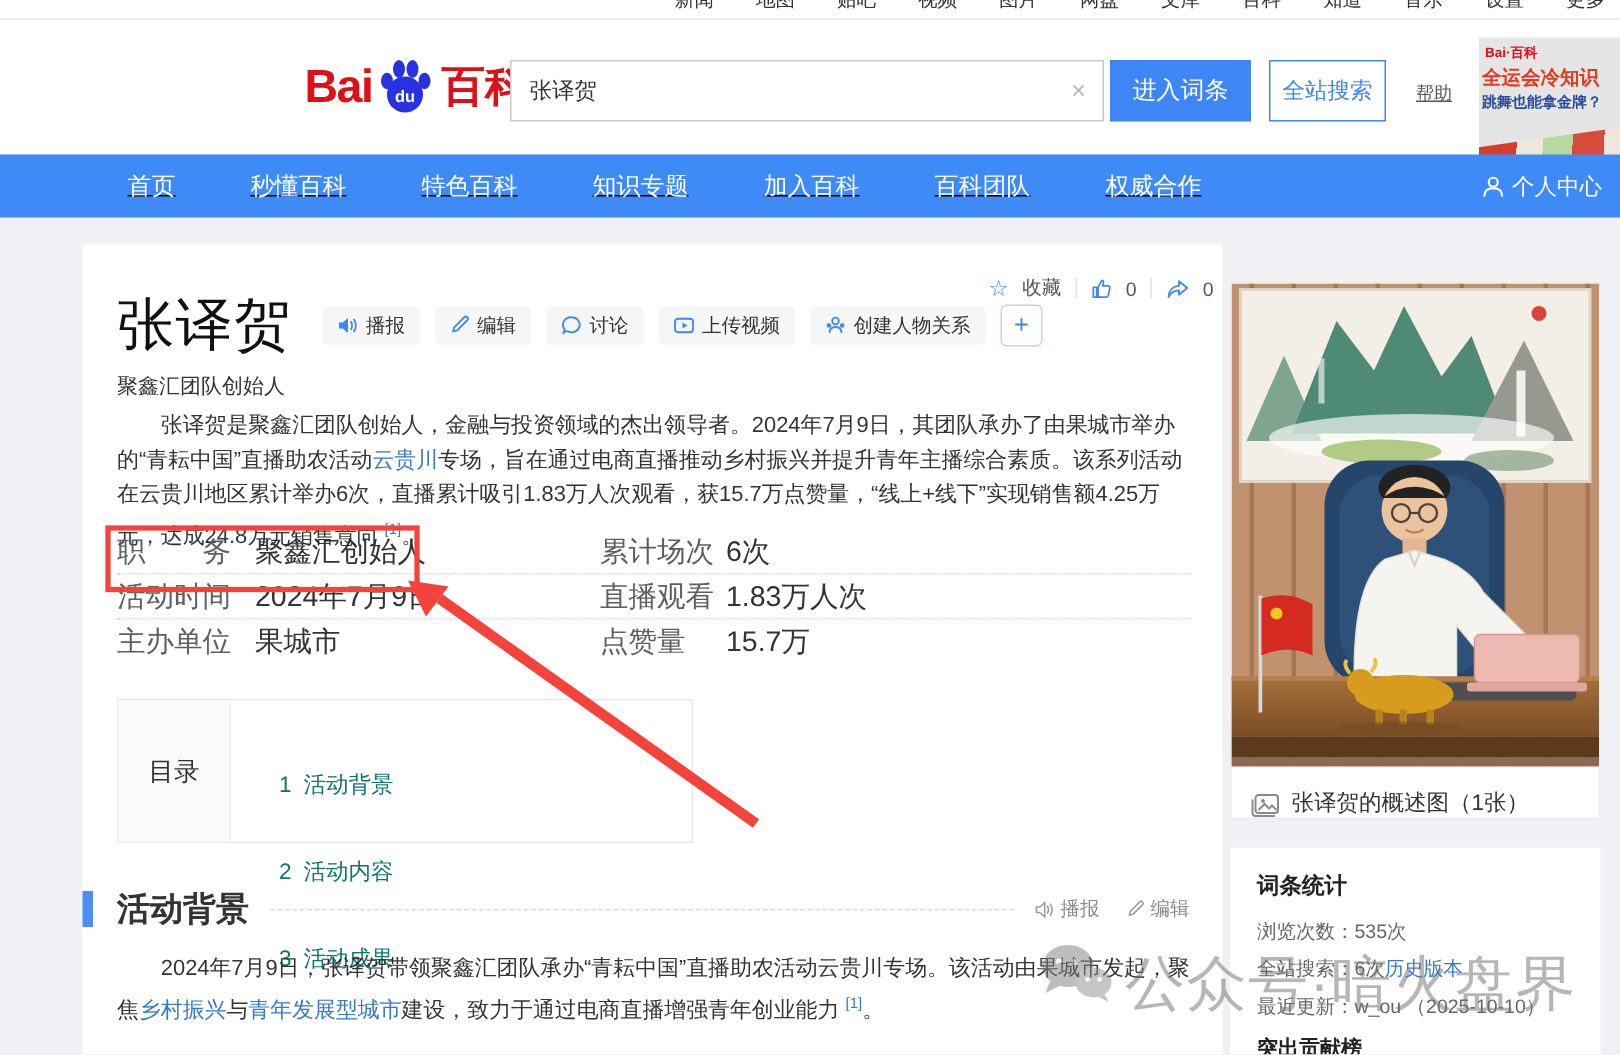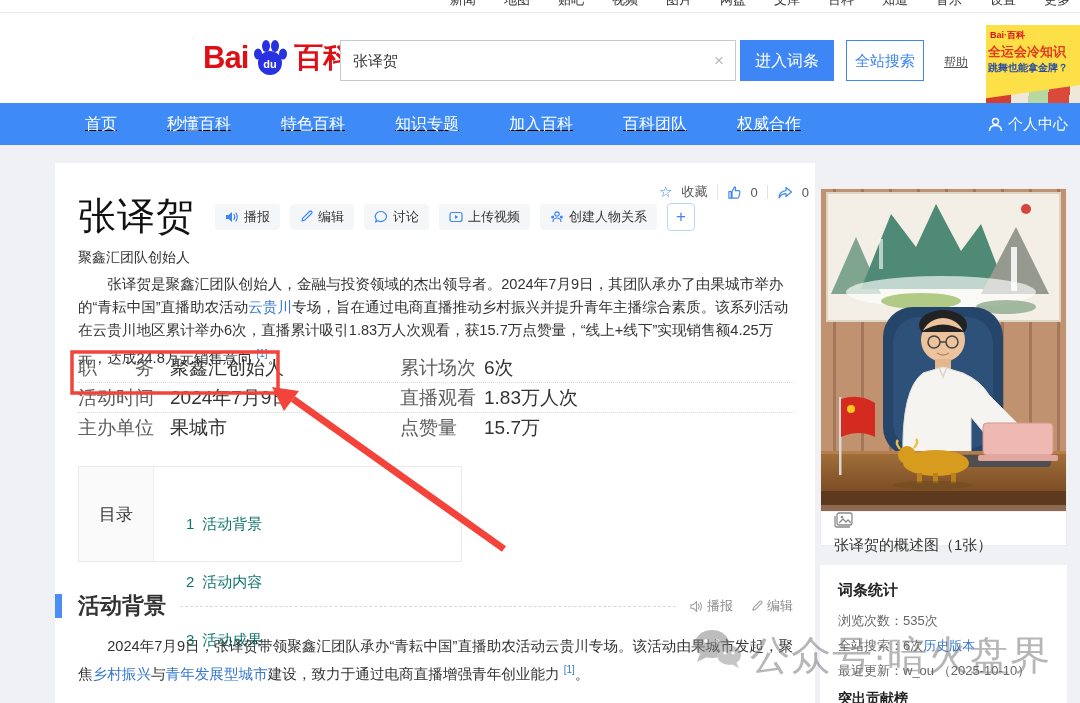--- a/index.html
+++ b/index.html
@@ -13,21 +13,21 @@
   .logo{position:absolute;left:203px;top:24px;display:flex;align-items:center;}
   .logo .bai{color:#de0f17;font-size:31px;font-weight:bold;letter-spacing:-1px;}
   .logo .hanzi{color:#de0f17;font-size:29px;font-weight:bold;margin-left:2px;}
   .paw{position:relative;width:42px;height:42px;margin:0 1px;}
   .searchbox{position:absolute;left:340px;top:27px;width:396px;height:41px;border:1px solid #c9c9c9;background:#fff;box-sizing:border-box;}
   .searchbox .val{position:absolute;left:12px;top:0;line-height:39px;font-size:15px;color:#333;}
   .searchbox .clear{position:absolute;right:11px;top:0;line-height:39px;font-size:17px;color:#b9b9b9;cursor:pointer;}
   .btn-enter{position:absolute;left:740px;top:27px;width:94px;height:41px;background:#3e86f5;color:#fff;font-size:16px;text-align:center;line-height:41px;cursor:pointer;}
   .btn-site{position:absolute;left:846px;top:27px;width:78px;height:41px;border:1px solid #3e86f5;box-sizing:border-box;color:#3e86f5;background:#fff;font-size:15px;text-align:center;line-height:39px;cursor:pointer;}
   .help{position:absolute;left:944px;top:41px;font-size:12px;color:#555;text-decoration:underline;cursor:pointer;}
-  .promo{position:absolute;left:986px;top:12px;width:94px;height:90px;overflow:hidden;cursor:pointer;background:#fde047;}
+  .promo{position:absolute;left:986px;top:12px;width:94px;height:90px;overflow:hidden;cursor:pointer;background:#e5e5e5;}
   .promo .pbrand{font-size:9px;font-weight:bold;color:#de0f17;margin:4px 0 1px 4px;}
   .promo .ptitle{font-size:13px;font-weight:bold;color:#e5381d;margin-left:2px;white-space:nowrap;}
   .promo .psub{font-size:10px;font-weight:bold;color:#2b4da0;margin-left:2px;white-space:nowrap;}
   .promo .stadium{position:absolute;left:-8px;bottom:-10px;width:120px;height:34px;transform:rotate(-8deg);
      background:linear-gradient(100deg,#d43e2e 0 28%,#efe7da 28% 42%,#b9d7a0 42% 58%,#d94a3a 58% 75%,#efe7da 75%);}
   
   .bluenav{position:absolute;top:103px;left:0;width:1080px;height:42px;background:#3e8bf7;display:flex;align-items:center;z-index:4;}
   .bluenav .navitems{display:flex;gap:50px;margin-left:85px;text-decoration:underline;}
   .bluenav .navitem{color:#fff;font-size:16px;cursor:pointer;white-space:nowrap;}
   .usercenter{position:absolute;right:12px;top:0;height:42px;display:flex;align-items:center;gap:5px;color:#fff;font-size:15px;cursor:pointer;}
@@ -61,21 +61,21 @@
   .sectionhead{position:absolute;left:0;top:428px;width:760px;height:30px;display:flex;align-items:center;}
   .secbar{width:7px;height:24px;background:#4c8ef5;}
   .sectitle{font-size:22px;font-weight:bold;color:#333;margin-left:16px;white-space:nowrap;}
   .secdash{flex:1;border-top:1px dashed #d9d9d9;margin:0 14px;}
   .secbtns{display:flex;gap:18px;margin-right:22px;color:#8a8a8a;font-size:13px;}
   .secbtn{display:flex;align-items:center;gap:4px;cursor:pointer;white-space:nowrap;}
   .bottompara{position:absolute;left:23px;top:472px;width:716px;font-size:14.6px;line-height:23px;color:#333;text-indent:2em;}
   
   .photocard{position:absolute;left:820px;top:188px;width:247px;background:#fff;border:1px solid #ececec;box-sizing:border-box;}
   .photo{width:245px;height:322px;display:block;}
-  .caption{height:33px;display:flex;align-items:flex-start;gap:8px;padding-left:13px;font-size:15px;color:#333;border-top:1px solid #f0f0f0;cursor:pointer;flex-direction:column;}
+  .caption{height:33px;display:flex;align-items:flex-end;gap:8px;padding-left:13px;font-size:15px;color:#333;border-top:1px solid #f0f0f0;cursor:pointer;}
   .statscard{position:absolute;left:820px;top:565px;width:247px;height:138px;background:#fff;box-sizing:border-box;padding:16px 18px;}
   .stats-title{font-size:15px;font-weight:bold;color:#222;}
   .stats-row{font-size:13px;color:#666;line-height:25px;}
   .stats-footer{font-size:14px;font-weight:bold;color:#222;margin-top:7px;}
   
   .annotate{position:absolute;left:0;top:0;width:1080px;height:703px;z-index:40;pointer-events:none;}
   .watermark{position:absolute;left:692px;top:628px;display:flex;align-items:flex-start;gap:8px;z-index:50;pointer-events:none;opacity:0.5;}
   .watermark .wm-text{font-size:40px;color:#6f6f6f;letter-spacing:1px;white-space:nowrap;}
   .icon{display:inline-block;line-height:0;}
 </style>

